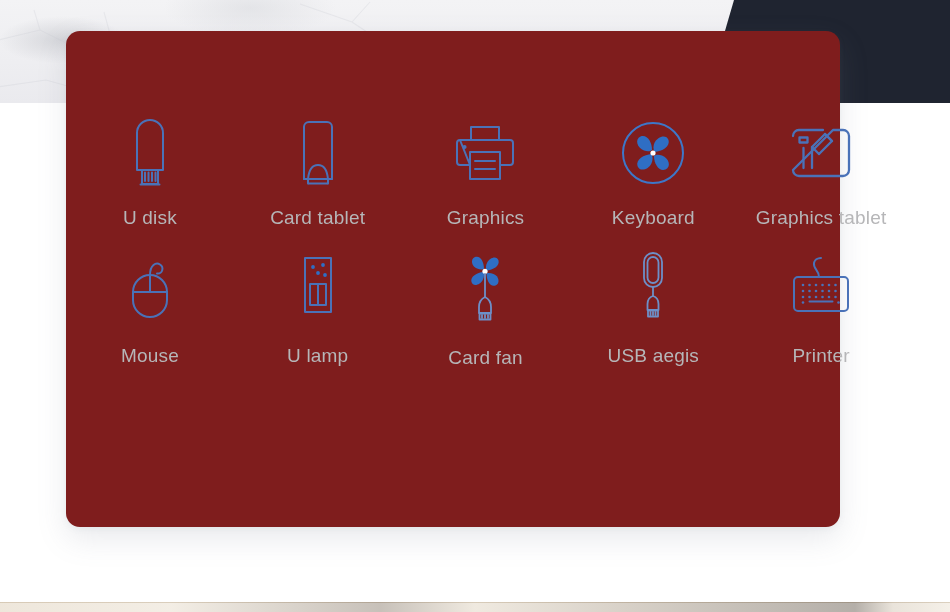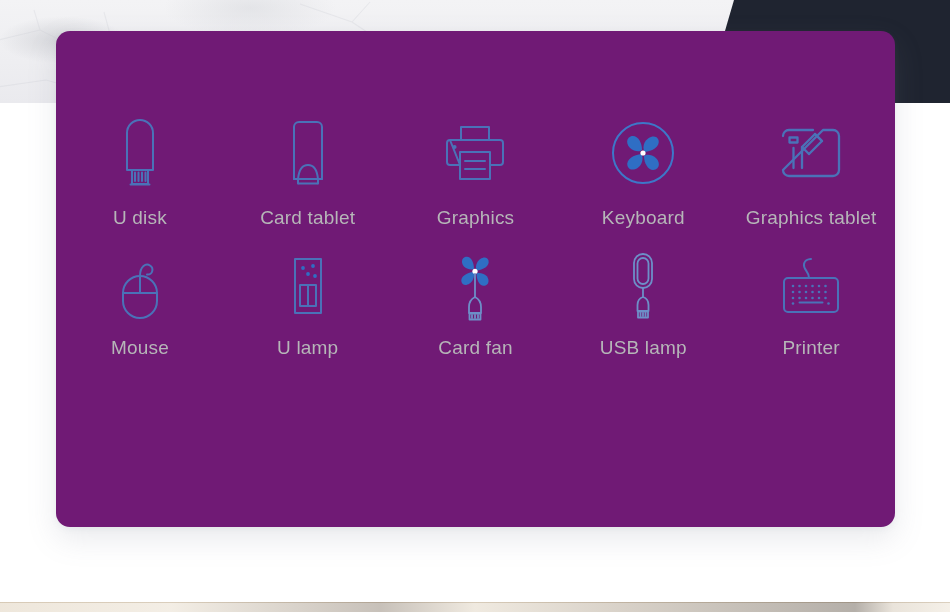--- a/index.html
+++ b/index.html
@@ -89,25 +89,25 @@
     left: 0;
     bottom: 9px;
     width: 950px;
     height: 1px;
     background: rgba(186,168,142,0.55);
   }
 
   
   .card {
     position: absolute;
-    left: 56px;
+    left: 66px;
     top: 31px;
-    width: 839px;
+    width: 774px;
     height: 496px;
-    background: #701a75;
+    background: #7f1d1d;
     border-radius: 14px;
     box-shadow: 0 12px 30px rgba(120,125,140,0.16),
                 0 2px 6px rgba(120,125,140,0.08);
   }
 
   .grid {
     position: absolute;
     left: 0;
     top: 0;
     width: 839px;
@@ -140,21 +140,21 @@
     margin-top: 16px;
     font-size: 19px;
     font-weight: 300;
     letter-spacing: .2px;
     color: #b6b6b8;
     white-space: nowrap;
     font-family: "Liberation Sans", sans-serif;
   }
 
   .row2 .icon-box { height: 74px; }
-  .row2 .cell-label { margin-top: 14px; text-align: right; }
+  .row2 .cell-label { margin-top: 24px; text-align: right; }
 </style>
 </head>
 <body>
 
 <div class="stage">
 
   <div class="bg-marble">
     <svg class="bg-marble-veins" width="950" height="103" viewBox="0 0 950 103">
       <g fill="none" stroke="#c9cbd2" stroke-width="1.1" opacity="0.55">
         <path d="M-10 42 L40 30 L72 46 L110 34 L168 52 L214 40"></path>
@@ -312,21 +312,21 @@
             <g fill="none" stroke="#6d8fc8" stroke-width="1.8" stroke-linecap="round" stroke-linejoin="round">
               <rect x="8" y="3" width="18" height="34" rx="9"></rect>
               <rect x="11.5" y="7" width="11" height="26" rx="5.5"></rect>
               <path d="M17 37 L17 46"></path>
               <path d="M11.5 54 C11.5 49 14 47 17 46 C20 47 22.5 49 22.5 54 L22.5 60 L11.5 60 Z"></path>
               <path d="M12 60.5 L22 60.5 L22 66.5 L12 66.5 Z"></path>
               <path d="M14.5 62 L14.5 65 M17 62 L17 65 M19.5 62 L19.5 65"></path>
             </g>
           </svg>
         </div>
-        <div class="cell-label">USB lamp</div>
+        <div class="cell-label">USB aegis</div>
       </div>
 
       <div class="cell row2">
         <div class="icon-box">
           <svg width="62" height="64" viewBox="0 0 62 64">
             <g fill="none" stroke="#4a72b8" stroke-width="2" stroke-linecap="round" stroke-linejoin="round">
               <path d="M4 28 a4 4 0 0 1 4 -4 L54 24 a4 4 0 0 1 4 4 L58 54 a4 4 0 0 1 -4 4 L8 58 a4 4 0 0 1 -4 -4 Z"></path>
               <path d="M29 24 C29 17 23 16 24 10 C25 5 31 5 31 5"></path>
               <path d="M19.5 48.5 L42.5 48.5"></path>
             </g>

